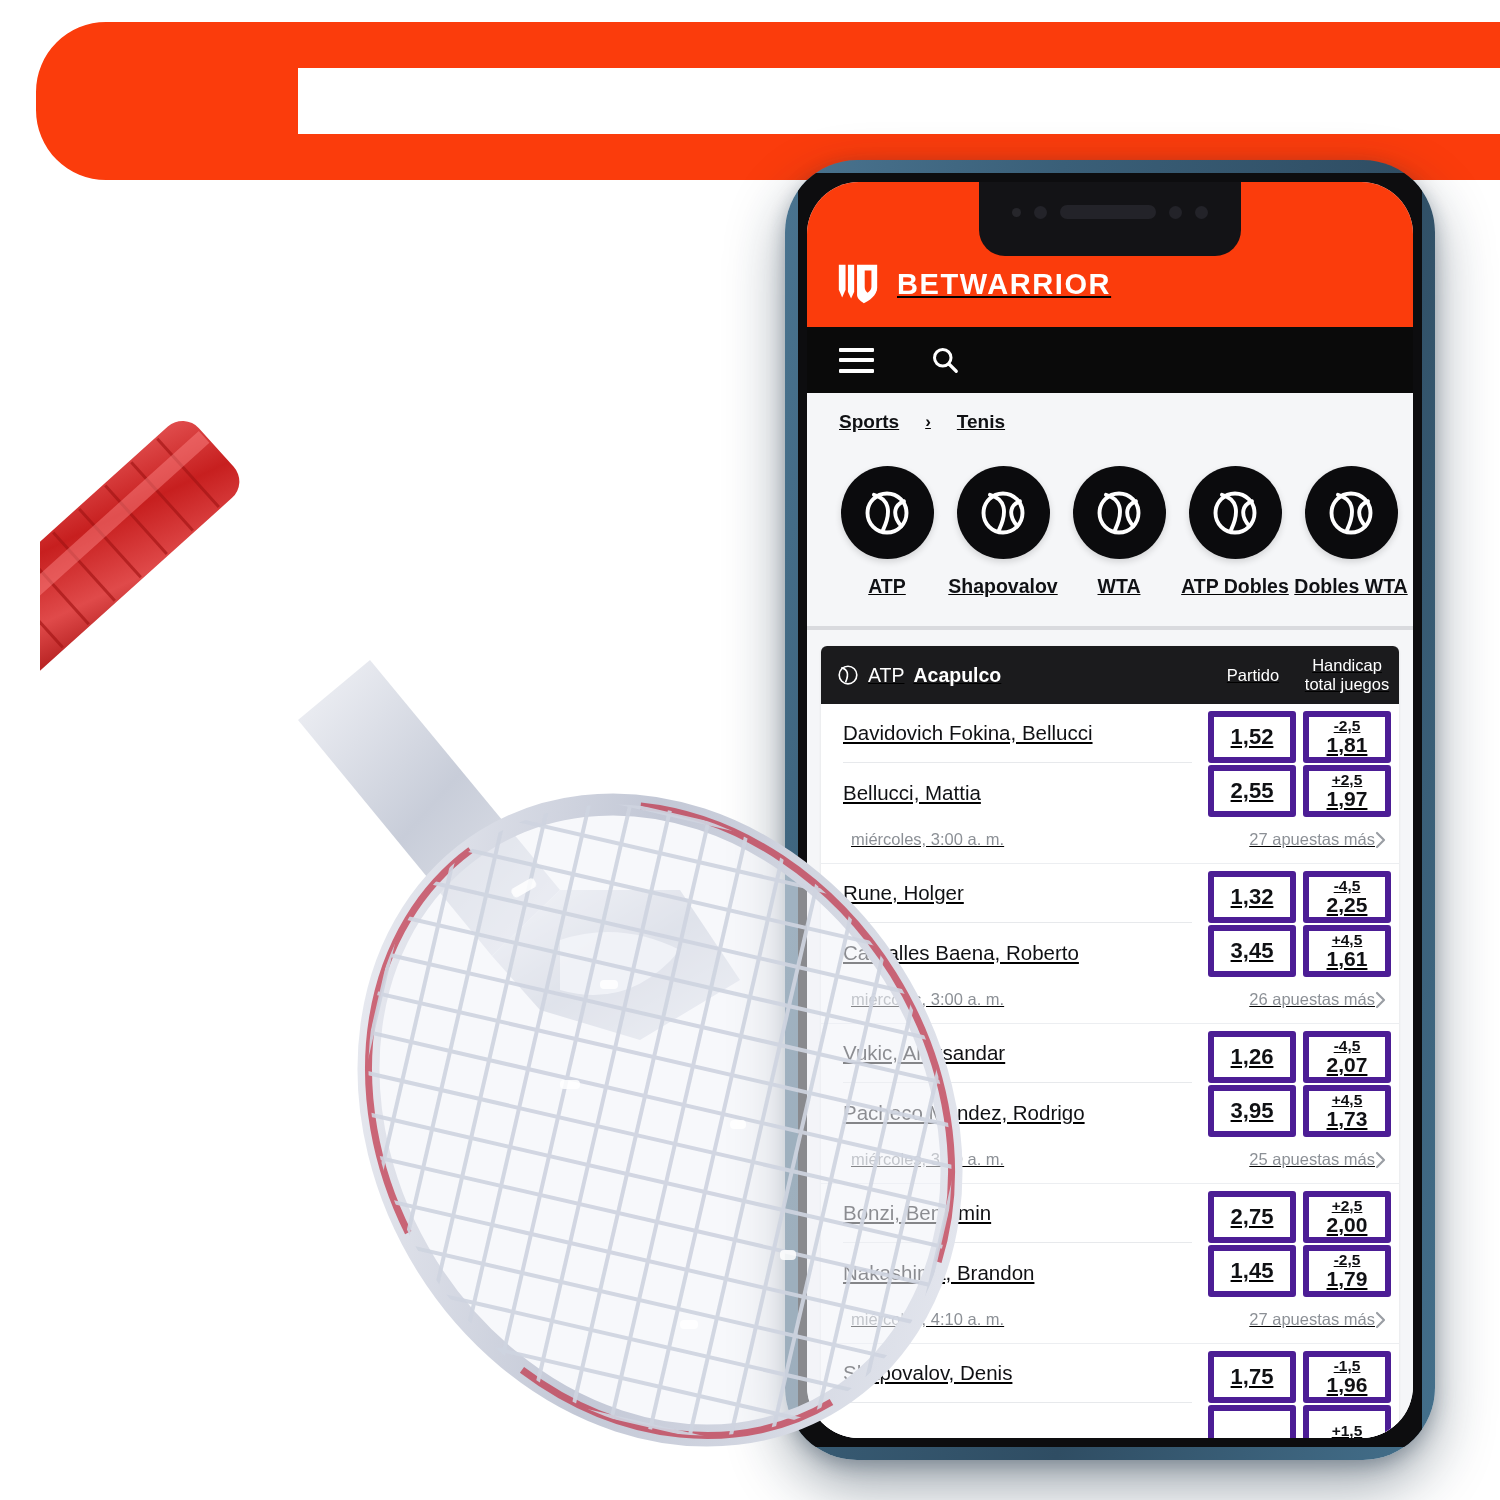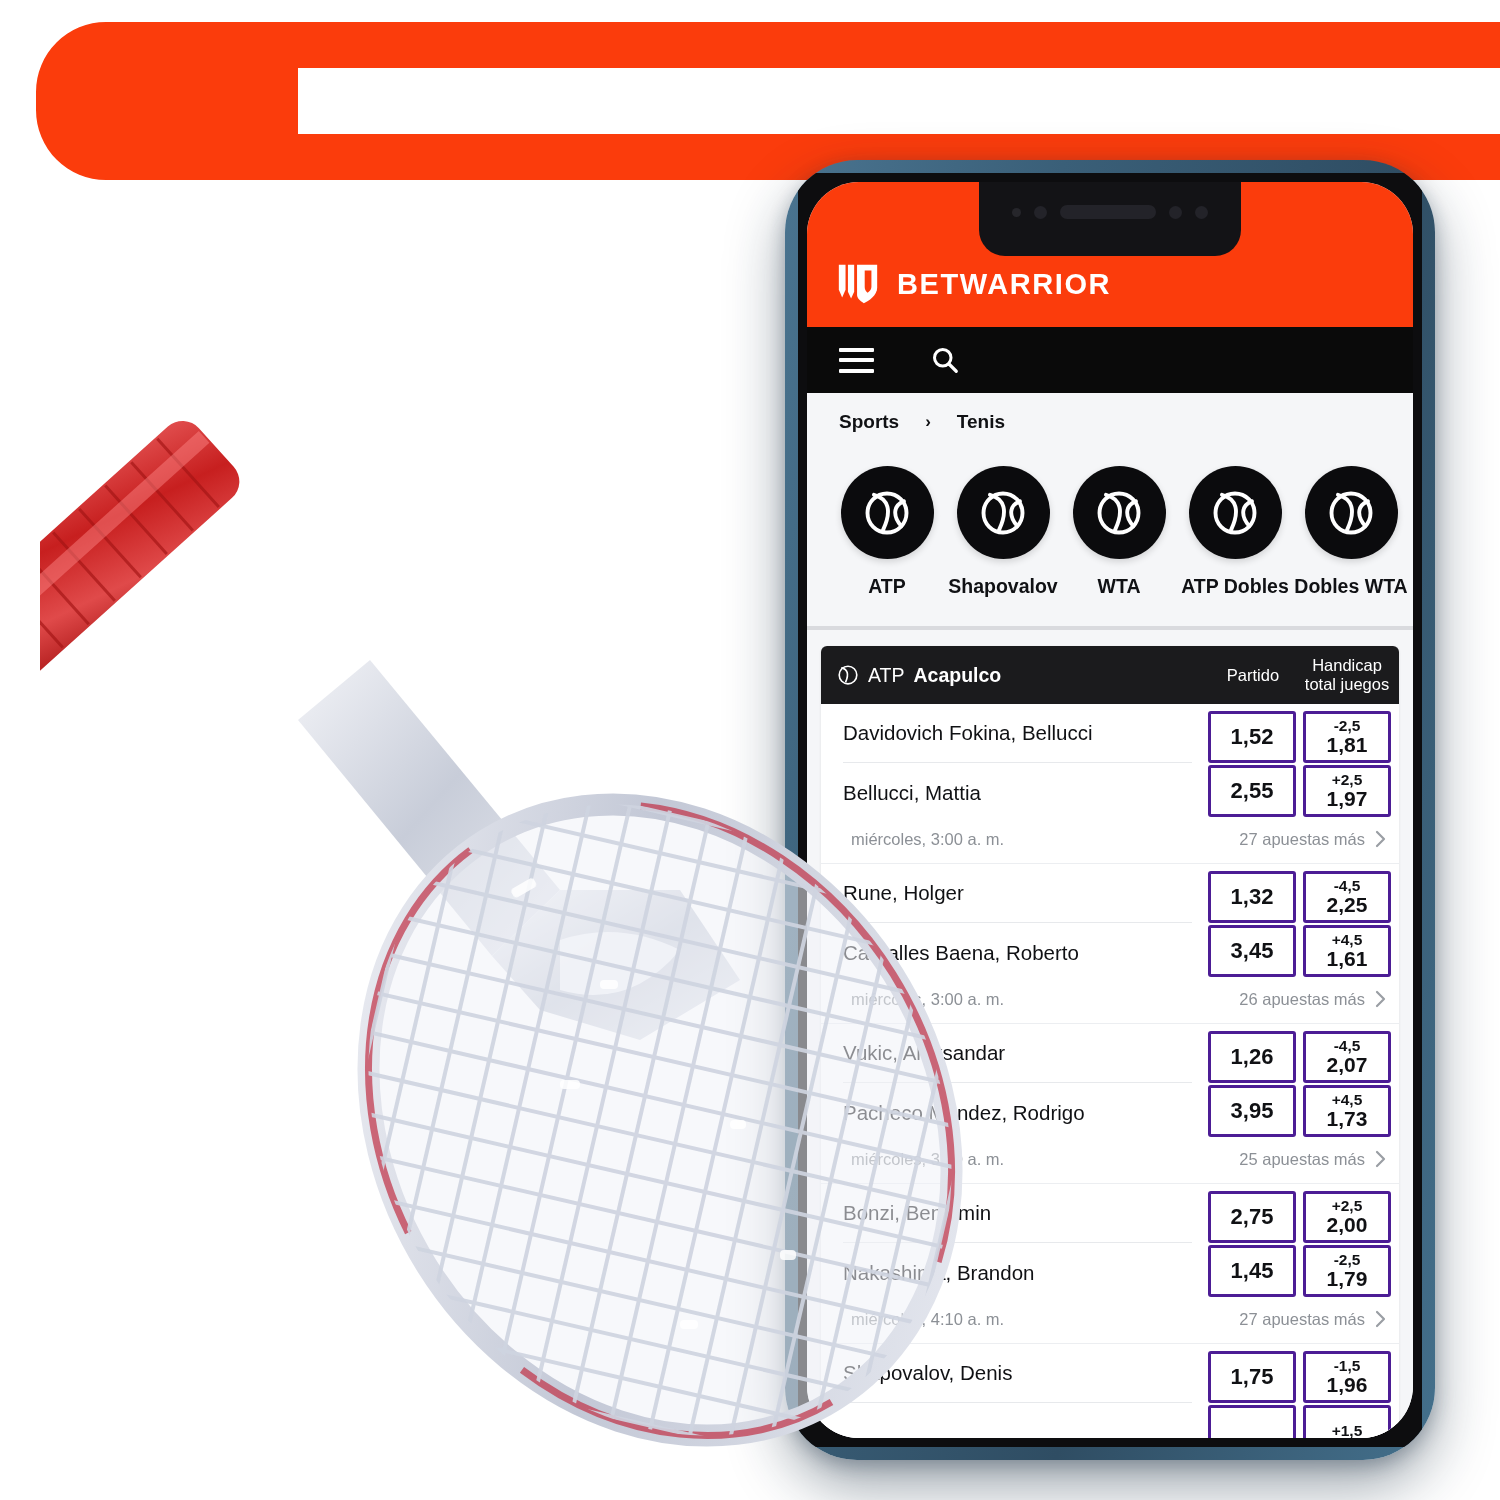--- a/index.html
+++ b/index.html
@@ -27,20 +27,21 @@
     padding: 13px;
     box-shadow: 0 26px 58px rgba(20,40,60,.42), 0 6px 18px rgba(20,40,60,.28);
     overflow: hidden;
   }
   .phone-inner {
     position: relative; width: 100%; height: 100%;
     border-radius: 8px;
     background: #0d0d0f;
     padding: 9px;
     overflow: hidden;
+    text-decoration: underline;
   }
   .screen {
     position: relative; width: 100%; height: 100%;
     border-radius: 52px;
     overflow: hidden;
     background: #f4f5f7;
   }
   .notch {
     position: absolute; left: 50%; transform: translateX(-50%); top: 0;
     width: 262px; height: 74px;
@@ -122,34 +123,34 @@
   .mname {
     height: 59px; display: flex; align-items: center;
     font-size: 20.5px; color: #101114; font-weight: 400;
     white-space: nowrap;
   }
   .mname.top { border-bottom: 1px solid #e7e9ec; margin-right: 16px; }
   .odds-grid { display: flex; gap: 7px; padding: 7px 4px 7px 0; }
   .ocol { display: flex; flex-direction: column; gap: 2px; }
   .ocell {
     width: 88px; height: 52px; background: #fff;
-    border: 3px solid #4c1d95; border-radius: 3px;
+    border: 6px solid #4c1d95; border-radius: 3px;
     display: flex; flex-direction: column; align-items: center; justify-content: center;
     line-height: 1.05;
   }
   .ocell .hline { font-size: 15.5px; font-weight: 700; color: #101114; }
   .ocell .oval { font-size: 21px; font-weight: 700; color: #101114; }
   .ocell.single .oval { font-size: 22px; }
 
   .mfoot {
     display: flex; align-items: center; justify-content: space-between;
     padding: 6px 12px 14px 22px;
   }
   .mtime { font-size: 16.5px; color: #8c9096; margin-left: 8px; }
-  .mmore { font-size: 16.5px; color: #8c9096; display: flex; gap: 10px; }
+  .mmore { font-size: 16.5px; color: #8c9096; display: flex; align-items: center; }
 
   
   .racket { position: absolute; left: 40px; top: 420px; width: 990px; height: 1060px; pointer-events: none; }
 </style>
 </head>
 <body>
 
 <div id="stage">
 
   <svg class="deco-bracket" viewBox="0 0 1470 158" aria-hidden="true">

